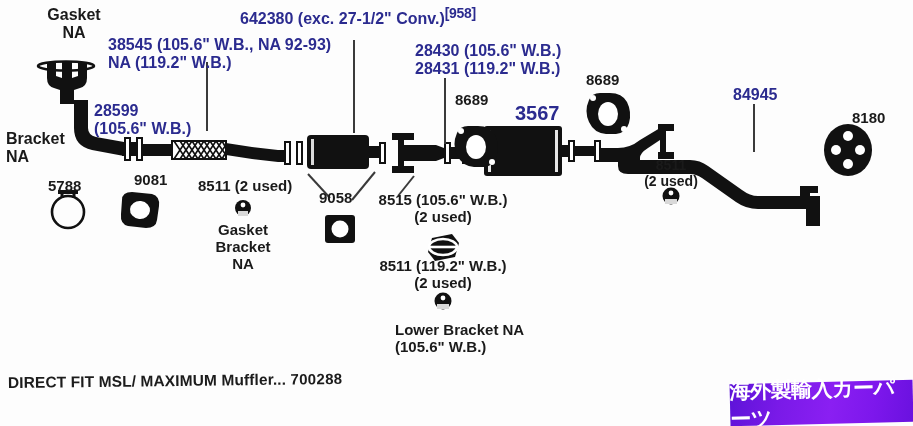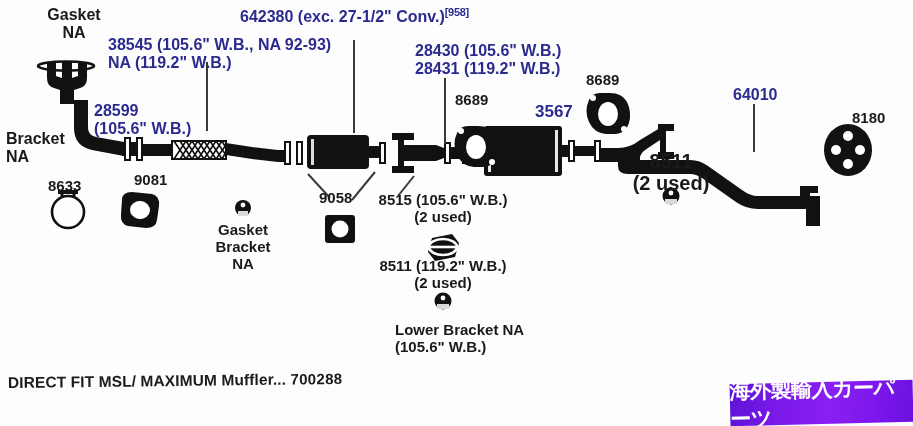--- a/index.html
+++ b/index.html
@@ -19,21 +19,21 @@
     position: absolute;
     font-family: "Liberation Sans", sans-serif;
     font-weight: bold;
     white-space: nowrap;
     line-height: 1.12;
   }
   .blue { color: #2b2b8f; }
   .black { color: #1a1a1a; }
   .ctr { text-align: center; transform: translateX(-50%); }
   .sup {
-    font-size: 11px;
+    font-size: 14px;
     vertical-align: super;
     letter-spacing: -0.3px;
   }
   svg.diagram {
     position: absolute;
     left: 0;
     top: 0;
     width: 913px;
     height: 426px;
   }
@@ -255,40 +255,41 @@
 
   <div class="lbl blue" style="left:415px; top:42px; font-size:16px;">
     <div>28430 (105.6" W.B.)</div>
     <div>28431 (119.2" W.B.)</div>
   </div>
 
   <div class="lbl black" style="left:455px; top:92px; font-size:15px;">8689</div>
 
   <div class="lbl black" style="left:586px; top:72px; font-size:15px;">8689</div>
 
-  <div class="lbl blue" style="left:535px; top:102px; font-size:17px;">3567</div>
-
-  <div class="lbl blue" style="left:733px; top:86px; font-size:16px;">64010</div>
+  <div class="lbl blue" style="left:515px; top:102px; font-size:20px;">3567</div>
+
+  <div class="lbl blue" style="left:733px; top:86px; font-size:16px;">84945</div>
 
   <div class="lbl black" style="left:852px; top:110px; font-size:15px;">8180</div>
 
   <div class="lbl blue" style="left:94px; top:102px; font-size:16px;">
     <div>28599</div>
     <div>(105.6" W.B.)</div>
   </div>
 
   <div class="lbl black" style="left:6px; top:130px; font-size:16px;">
     <div>Bracket</div>
     <div>NA</div>
   </div>
 
-  <div class="lbl black" style="left:48px; top:178px; font-size:15px;">8633</div>
+  <div class="lbl black" style="left:48px; top:178px; font-size:15px;">5788</div>
 
   <div class="lbl black" style="left:134px; top:172px; font-size:15px;">9081</div>
 
+  <div class="lbl black" style="left:198px; top:178px; font-size:15px;">8511 (2 used)</div>
 
   <div class="lbl black ctr" style="left:243px; top:222px; font-size:15px;">
     <div>Gasket</div>
     <div>Bracket</div>
     <div>NA</div>
   </div>
 
   <div class="lbl black" style="left:319px; top:190px; font-size:15px;">9058</div>
 
   <div class="lbl black ctr" style="left:443px; top:192px; font-size:15px;">
@@ -299,21 +300,21 @@
   <div class="lbl black ctr" style="left:443px; top:258px; font-size:15px;">
     <div>8511 (119.2" W.B.)</div>
     <div>(2 used)</div>
   </div>
 
   <div class="lbl black" style="left:395px; top:322px; font-size:15px;">
     <div>Lower Bracket NA</div>
     <div>(105.6" W.B.)</div>
   </div>
 
-  <div class="lbl black ctr" style="left:671px; top:150px; font-size:20px;">
+  <div class="lbl black ctr" style="left:671px; top:158px; font-size:14px;">
     <div>8511</div>
     <div>(2 used)</div>
   </div>
 
   <div id="footnote">
     <span>DIRECT FIT MSL/ MAXIMUM Muffler...</span>
     <span class="num">700288</span>
   </div>
 
   <div id="banner">

